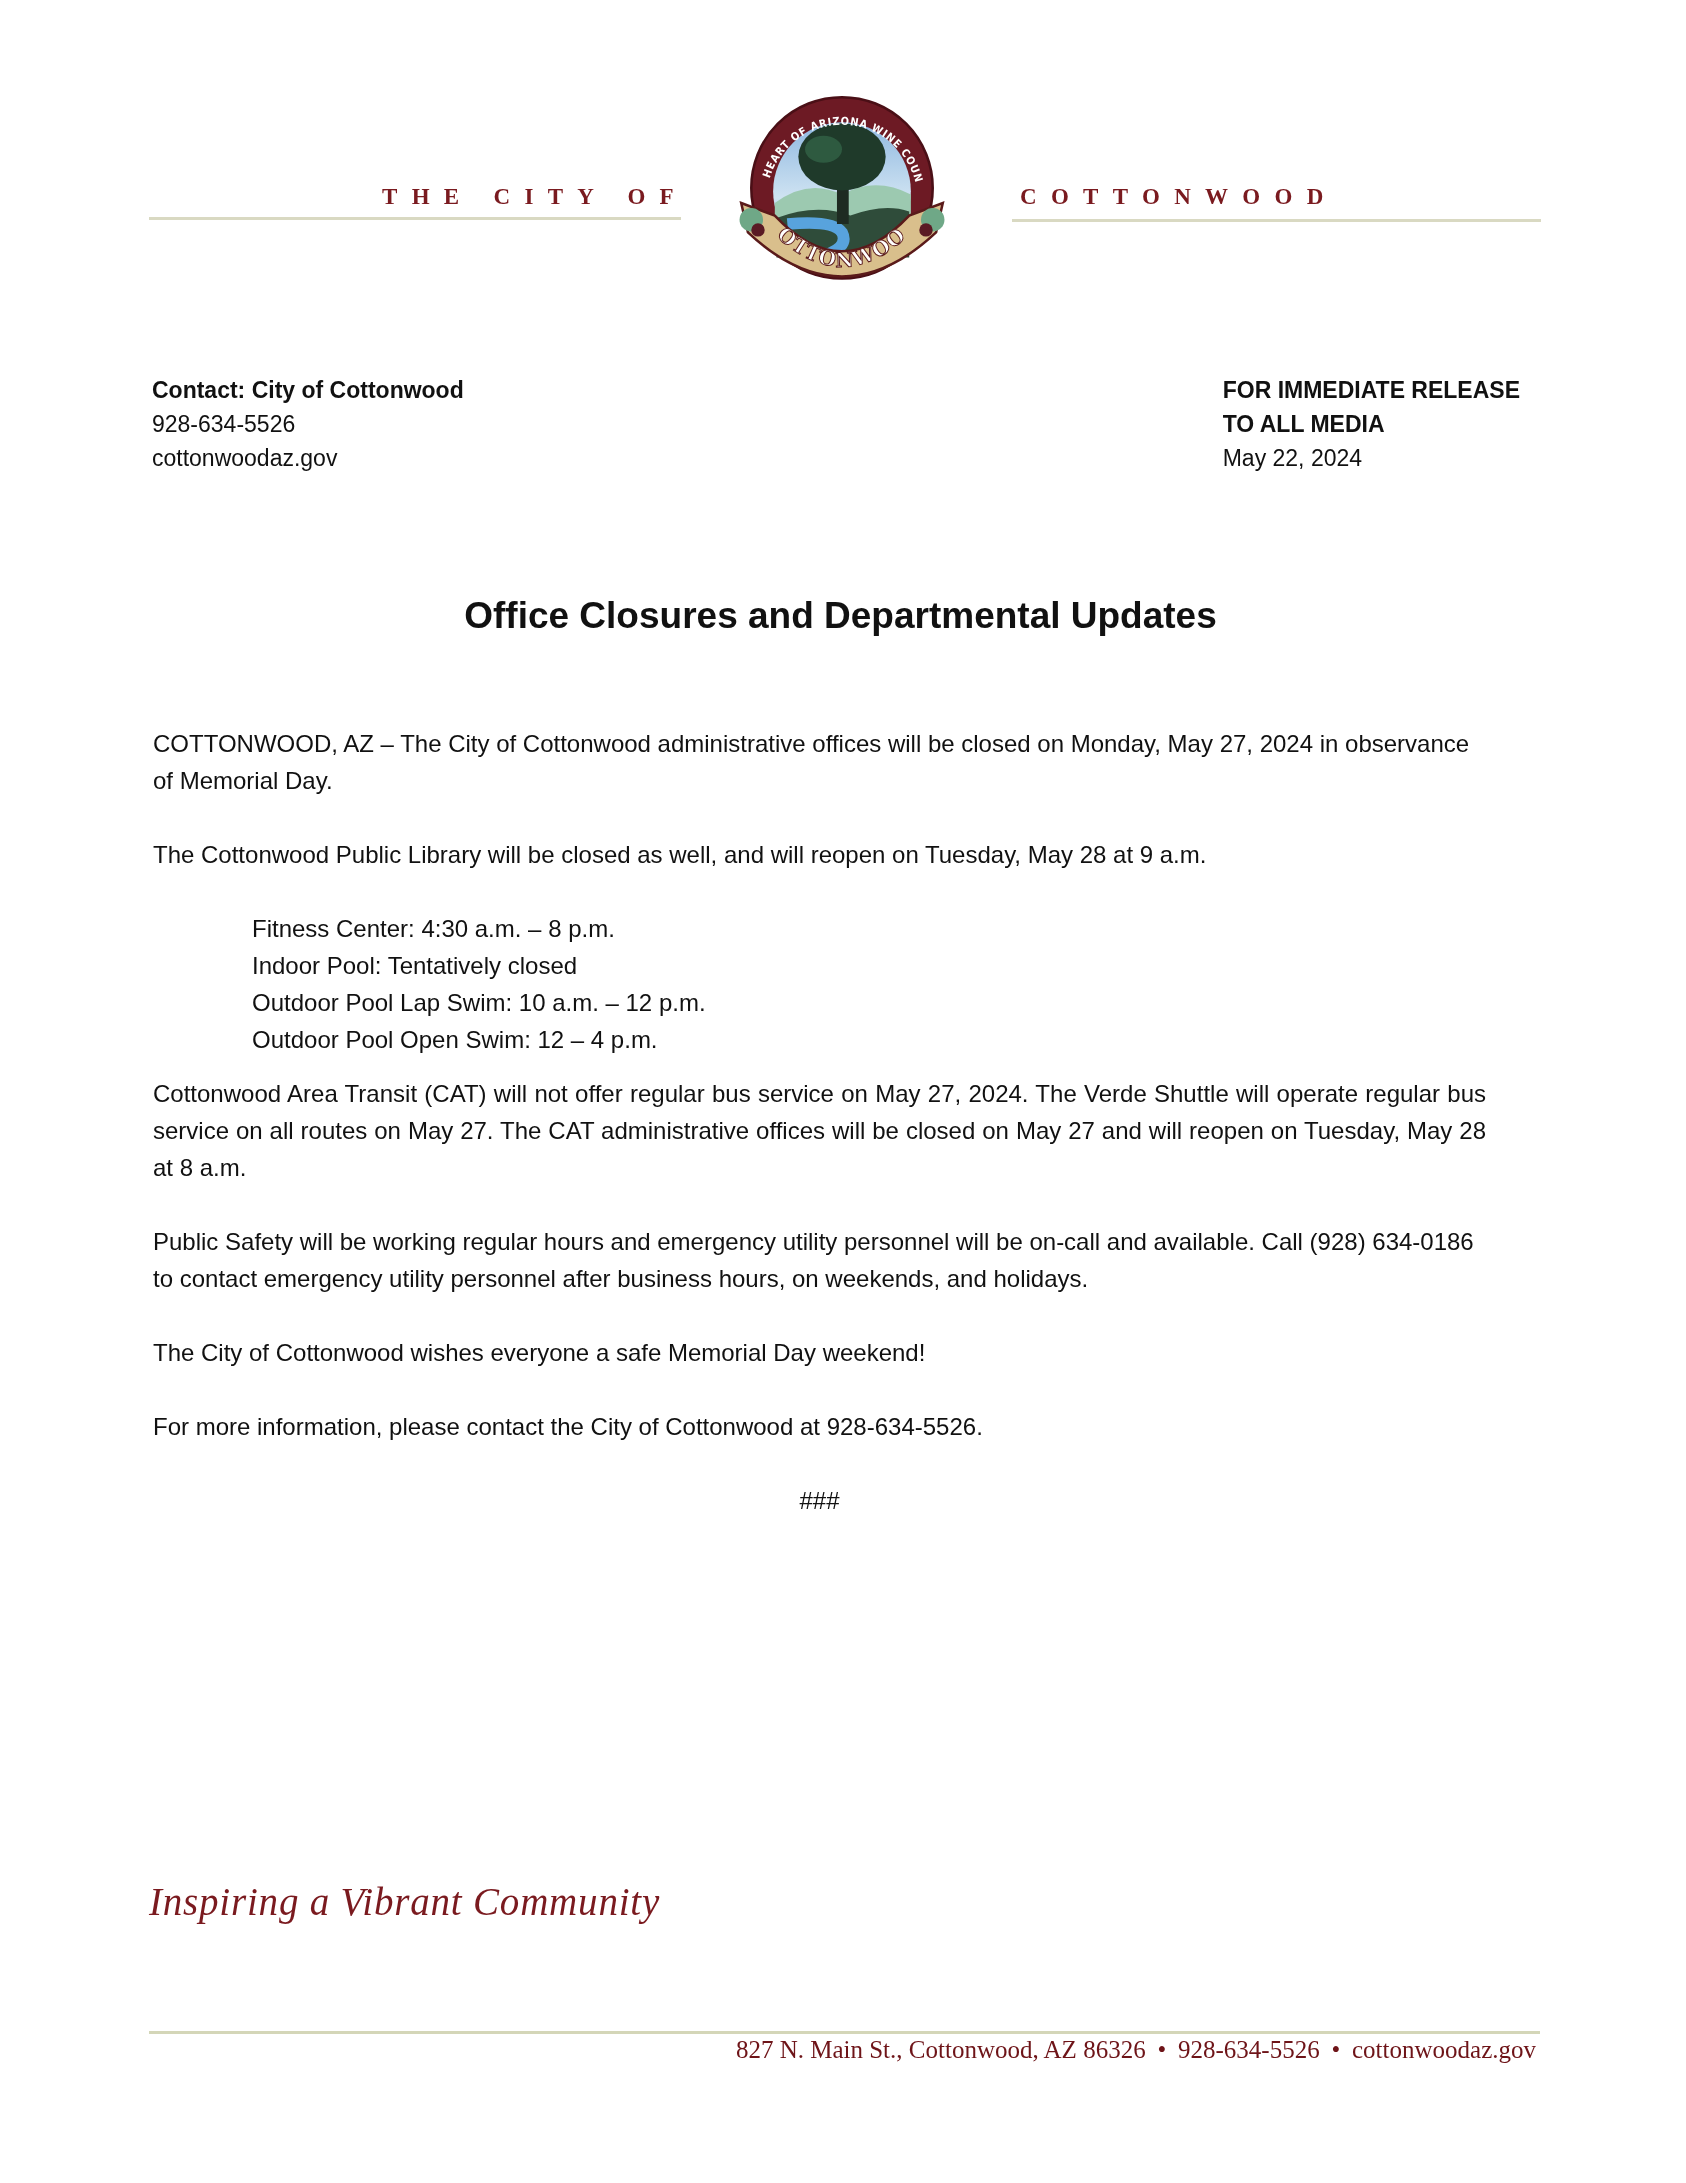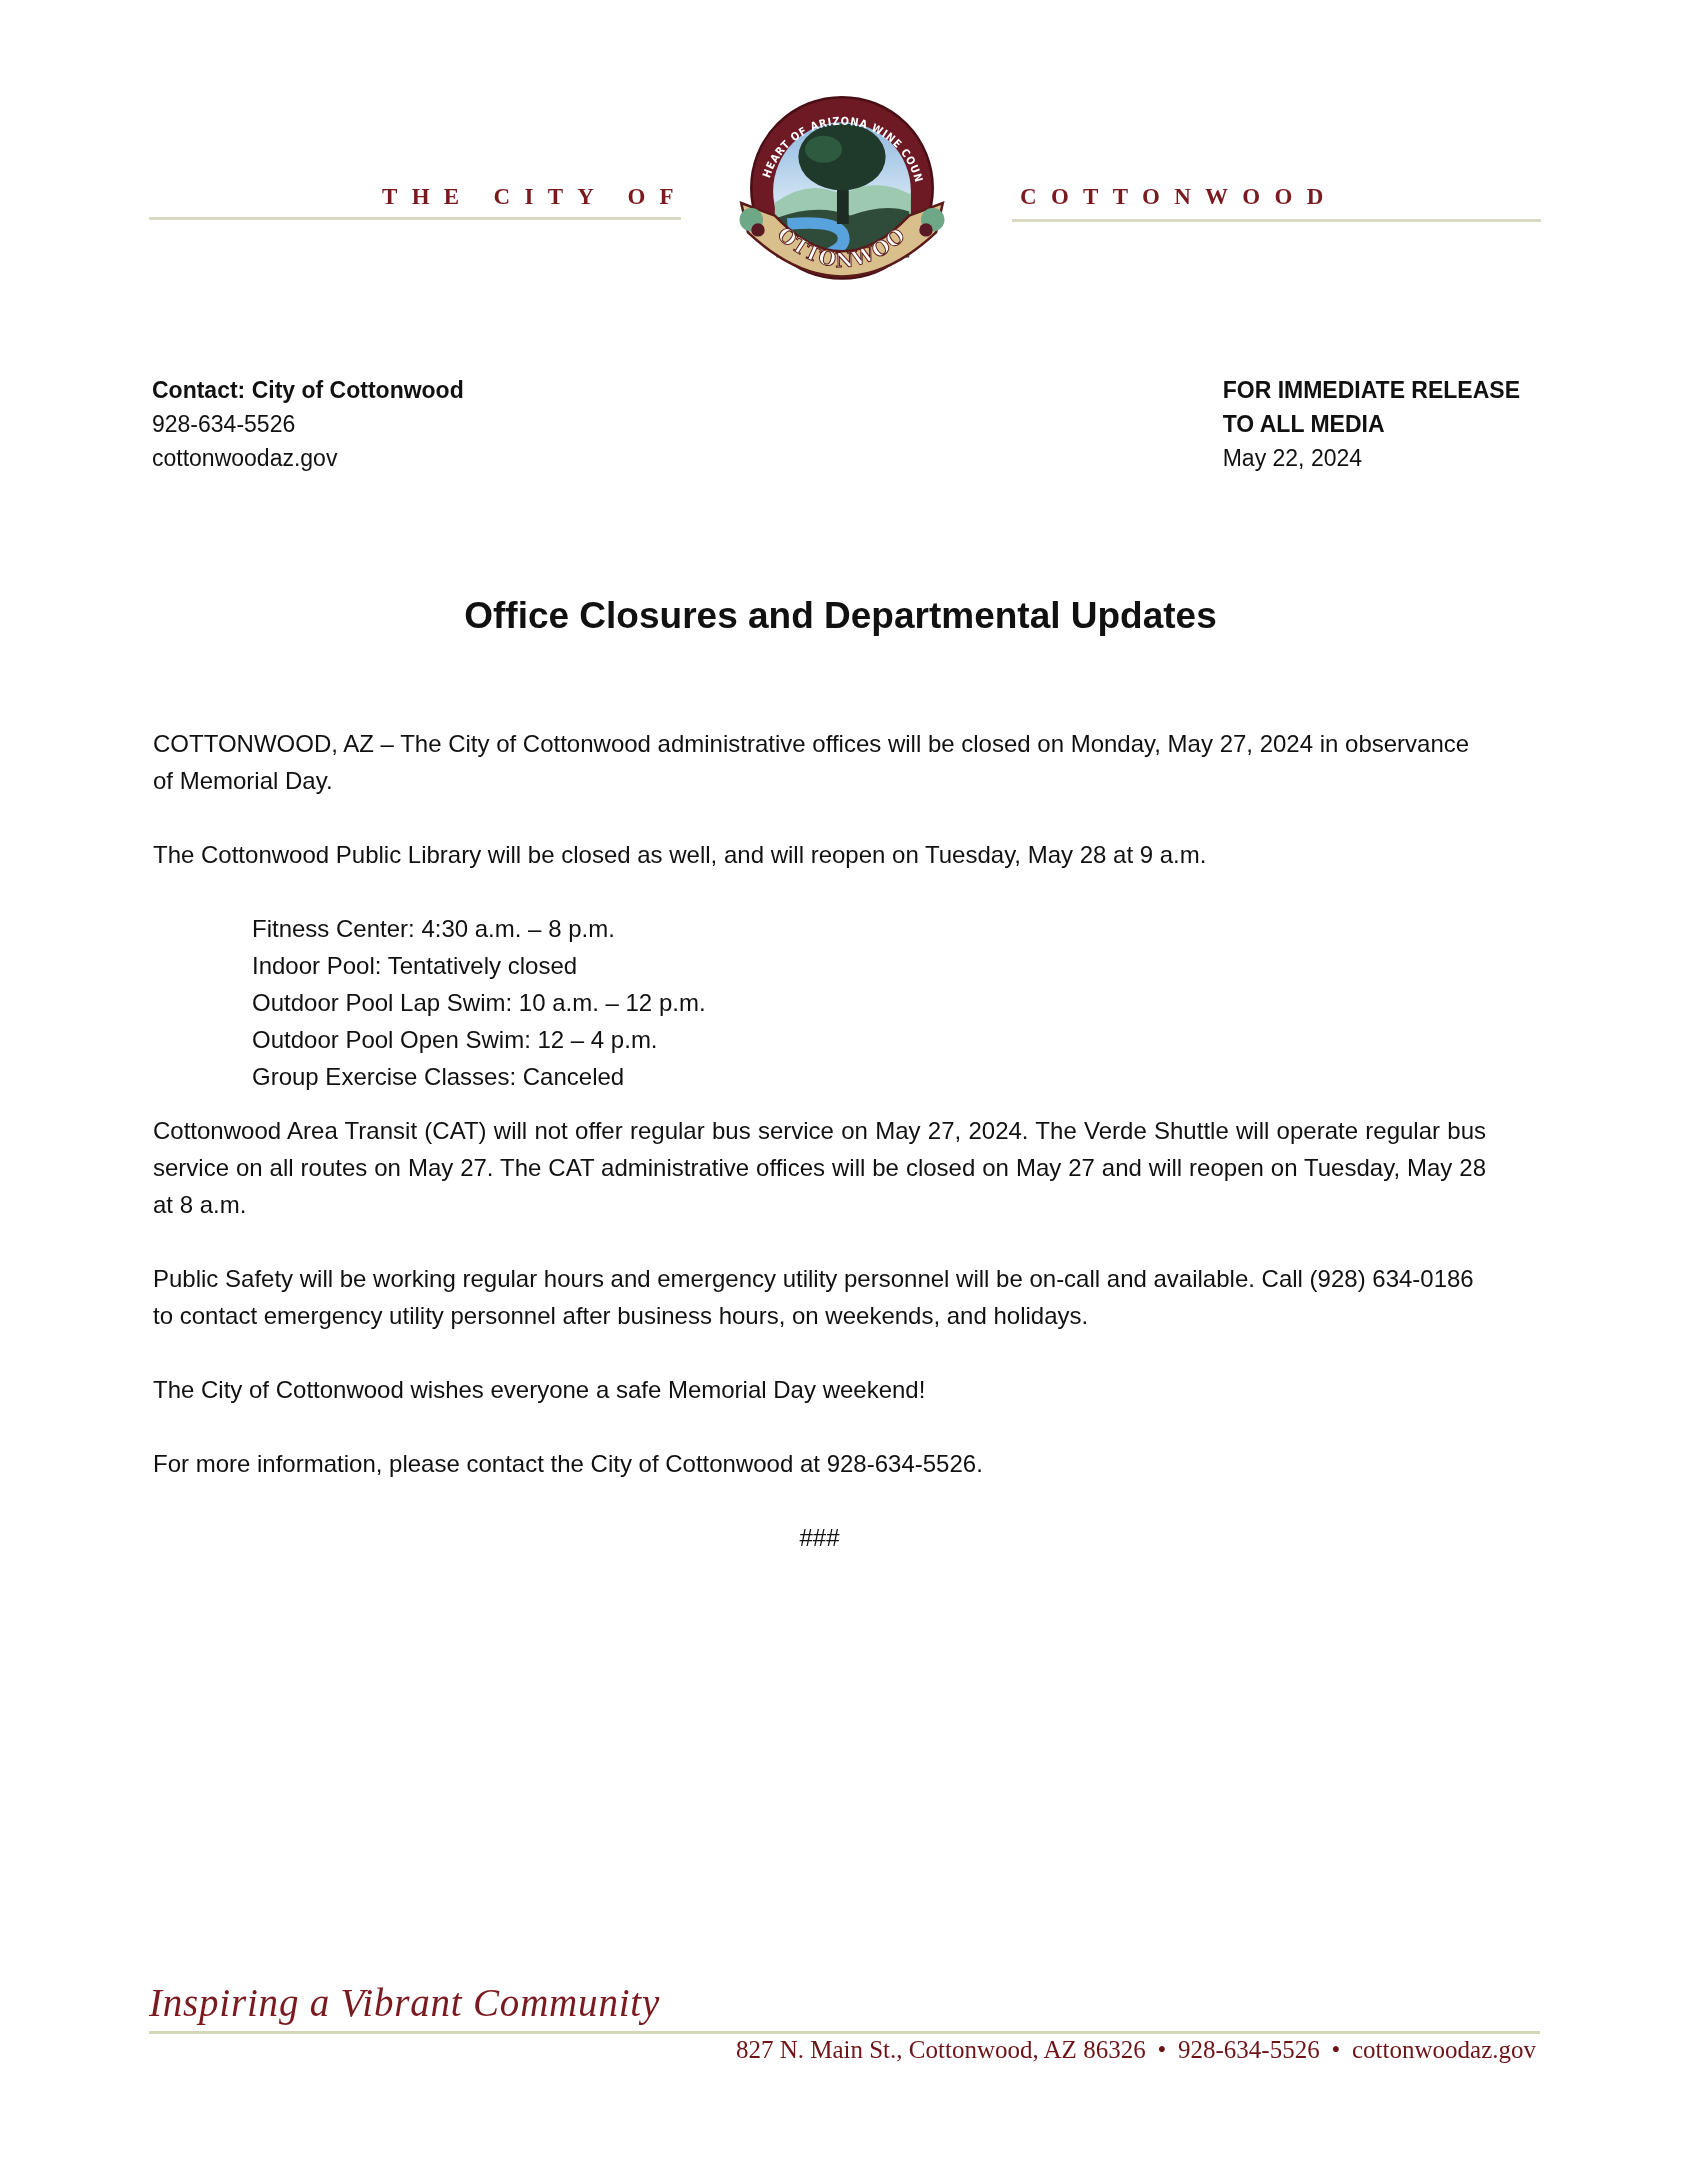--- a/index.html
+++ b/index.html
@@ -25,21 +25,21 @@
   
   .body { position: absolute; left: 153px; width: 1333px; top: 725px;
           font-size: 24px; line-height: 37px; }
   .body p { margin: 0 0 37px 0; }
   .body p.just { text-align: justify; text-align-last: left; }
   .schedule { margin: 0 0 17px 0; padding: 0; list-style: none; }
   .schedule li { padding-left: 99px; }
   .endmark { text-align: center; margin: 0; }
 
   
-  .tagline { position: absolute; left: 149px; top: 1979px; font-family: "Liberation Serif", serif;
+  .tagline { position: absolute; left: 149px; top: 1878px; font-family: "Liberation Serif", serif;
              font-style: italic; font-size: 39px; color: #7a1a1f; line-height: 47px; letter-spacing: 0.8px; }
   .foot-rule { position: absolute; left: 149px; top: 2031px; width: 1391px; height: 2.5px; background: #d4d6b8; }
   .address { position: absolute; right: 151px; top: 2034px; font-family: "Liberation Serif", serif;
              font-size: 25px; color: #6e1418; line-height: 32px; white-space: nowrap; }
   .address .dot { margin: 0 11.8px; }
 </style>
 </head>
 <body>
 
 <div class="lh-text" style="left:382px;">THE CITY OF</div>
@@ -103,21 +103,20 @@
 </div>
 
 <div class="body">
   <p>COTTONWOOD, AZ – The City of Cottonwood administrative offices will be closed on Monday, May 27, 2024 in observance of Memorial Day.</p>
   <p>The Cottonwood Public Library will be closed as well, and will reopen on Tuesday, May 28 at 9 a.m.</p>
   <ul class="schedule">
     <li>Fitness Center: 4:30 a.m. – 8 p.m.</li>
     <li>Indoor Pool: Tentatively closed</li>
     <li>Outdoor Pool Lap Swim: 10 a.m. – 12 p.m.</li>
     <li>Outdoor Pool Open Swim: 12 – 4 p.m.</li>
-    <li>Group Exercise Classes: Canceled</li>
   </ul>
   <p class="just">Cottonwood Area Transit (CAT) will not offer regular bus service on May 27, 2024. The Verde Shuttle will operate regular bus service on all routes on May 27. The CAT administrative offices will be closed on May 27 and will reopen on Tuesday, May 28 at 8 a.m.</p>
   <p>Public Safety will be working regular hours and emergency utility personnel will be on-call and available. Call (928) 634-0186 to contact emergency utility personnel after business hours, on weekends, and holidays.</p>
   <p>The City of Cottonwood wishes everyone a safe Memorial Day weekend!</p>
   <p>For more information, please contact the City of Cottonwood at 928-634-5526.</p>
   <p class="endmark">###</p>
 </div>
 
 <div class="tagline">Inspiring a Vibrant Community</div>
 <div class="foot-rule"></div>

